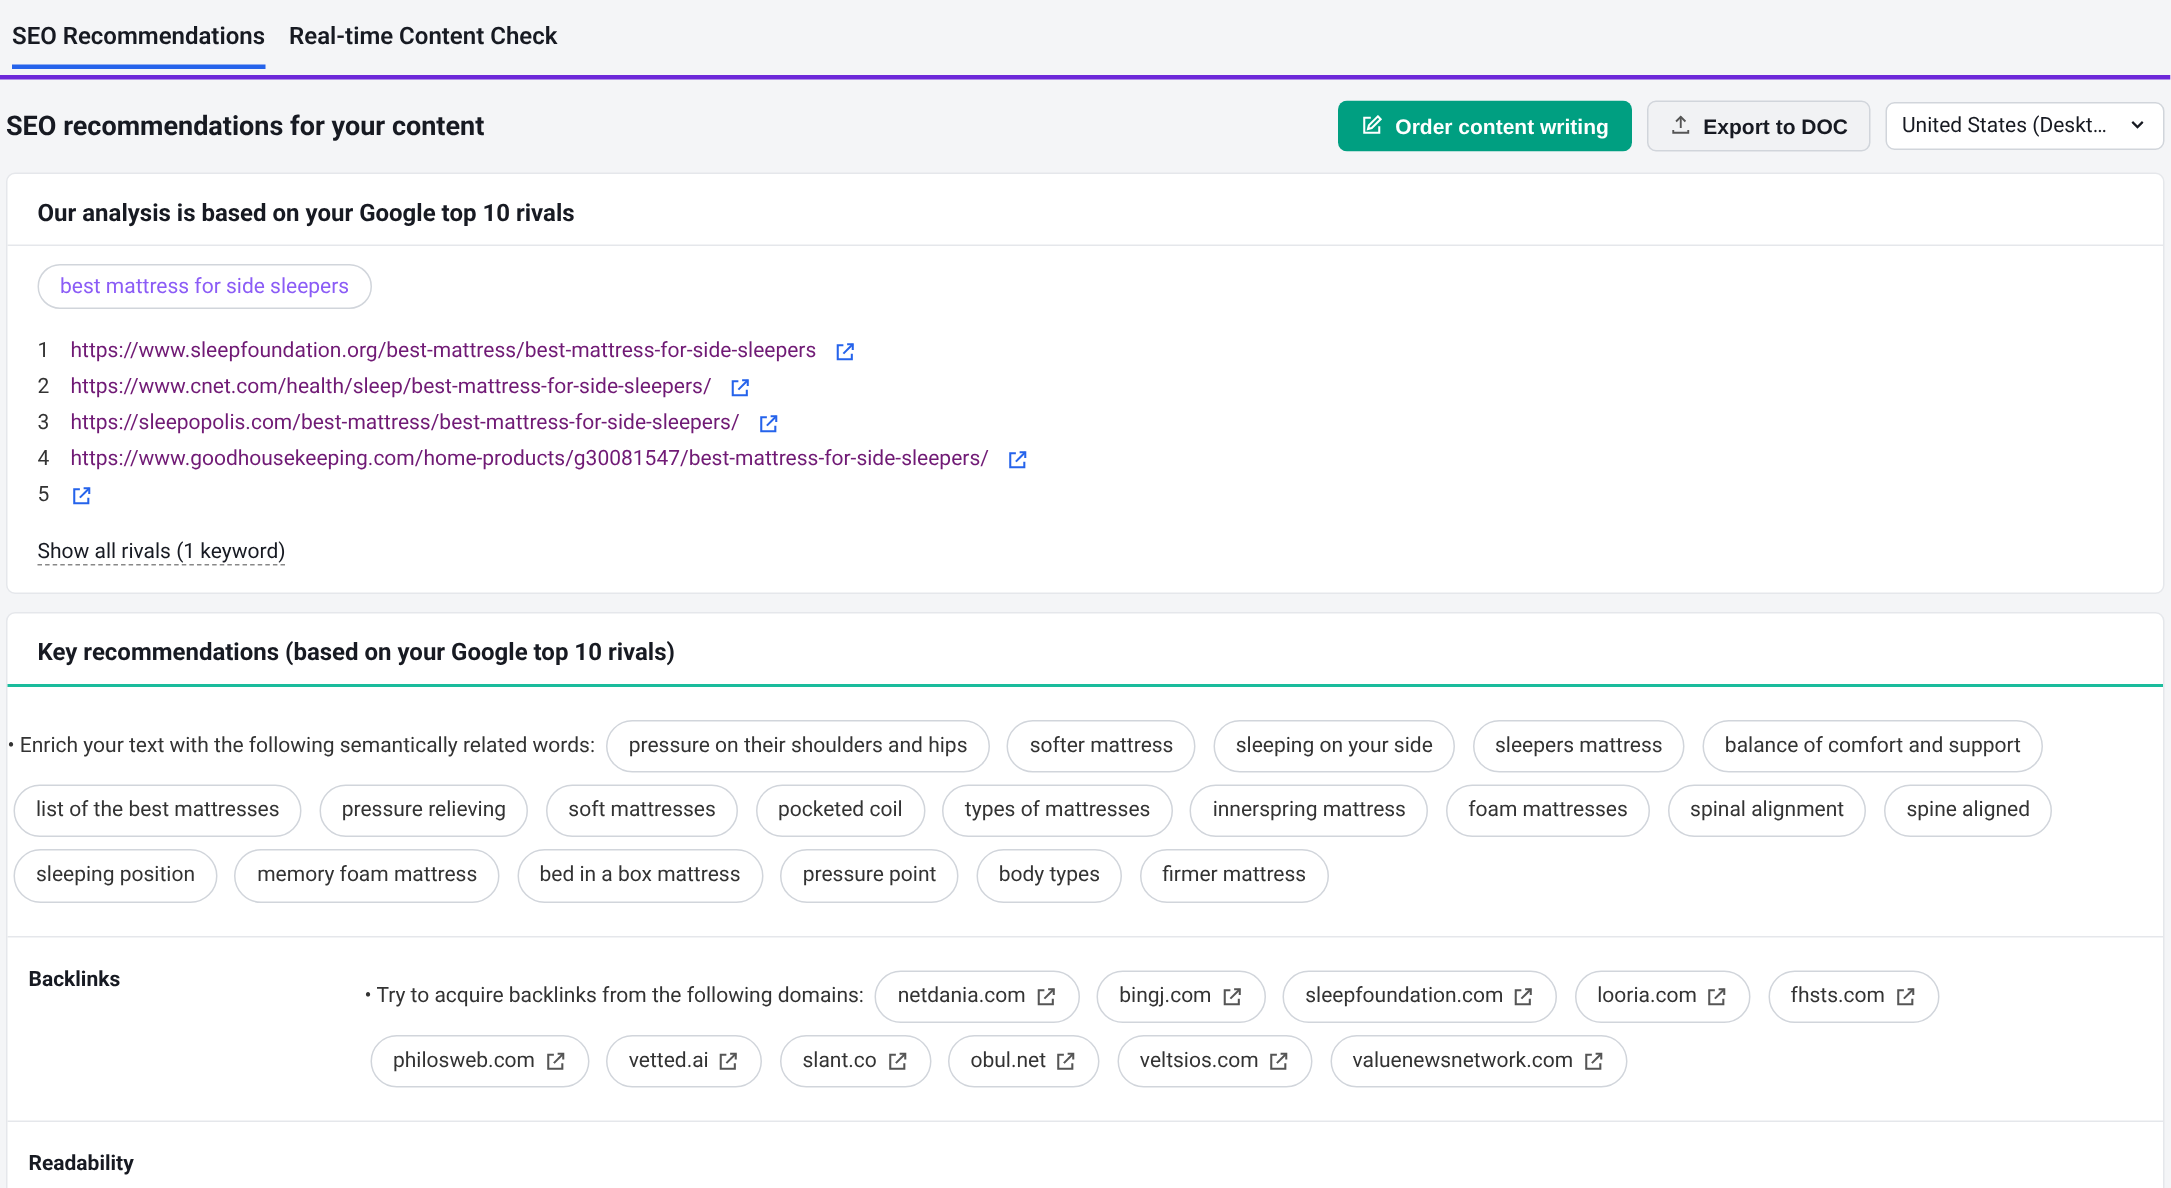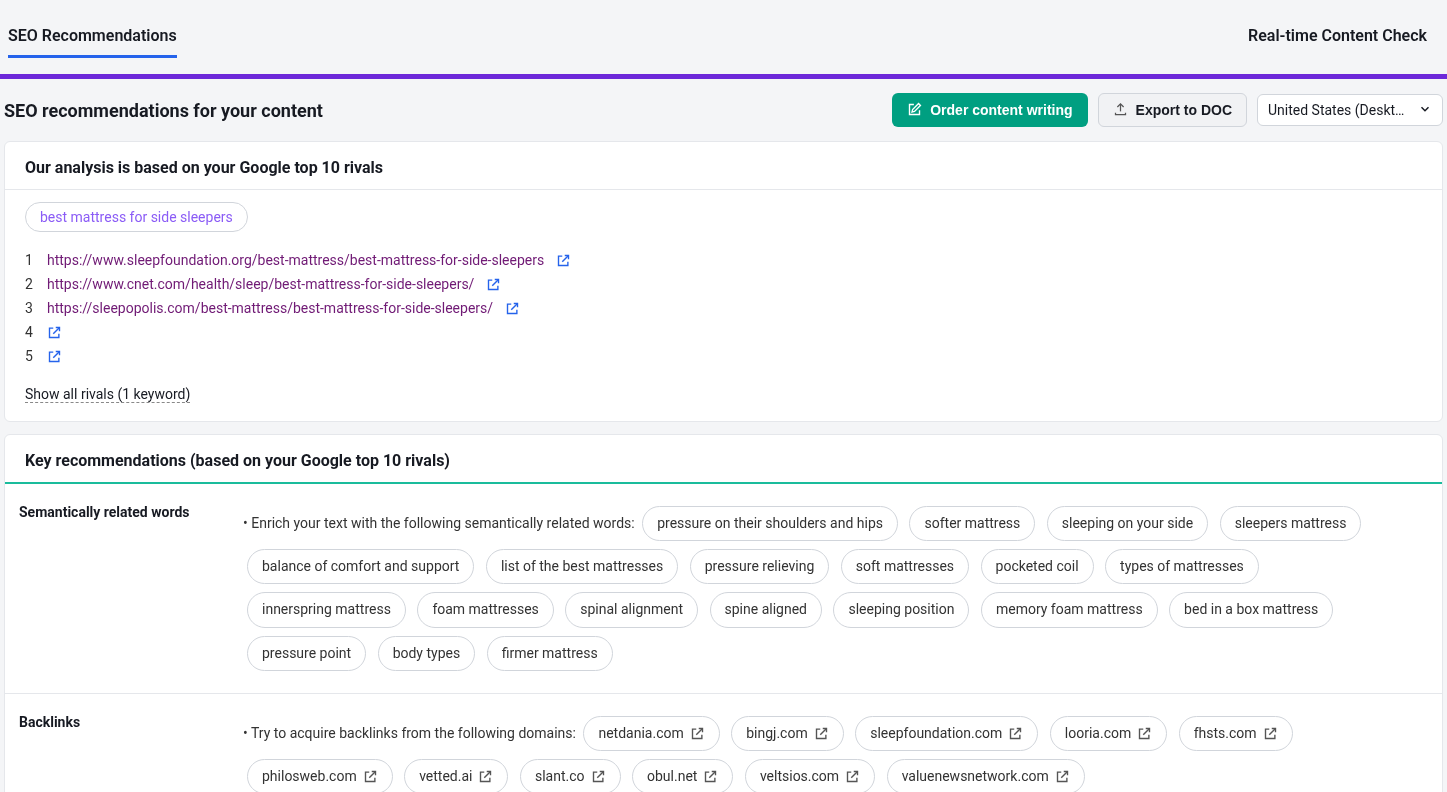--- a/index.html
+++ b/index.html
@@ -1,17 +1,17 @@
 <!DOCTYPE html>
 <html><head>
 <meta charset="utf-8">
 <style>
   * { box-sizing: border-box; margin: 0; padding: 0; }
   body { font-family: -apple-system, BlinkMacSystemFont, "Segoe UI", Roboto, "Helvetica Neue", Arial, sans-serif; font-size: 14px; color: #171a22; background: #f4f5f7; width: 1447px; }
-  .tabs { display: flex; padding: 16px 4px; border-bottom: 5px solid #6d28d9; justify-content: space-between; }
+  .tabs { display: flex; padding: 4px 4px; border-bottom: 3px solid #6d28d9; }
   .tab { padding: 10px 0; margin: 0 16px 0 0; font-size: 16px; font-weight: 600; color: #171a22; cursor: pointer; border-bottom: 3px solid transparent; }
   .tab:first-child { margin-left: 4px; }
   .tab.active { border-bottom-color: #2563eb; }
   .header-row { display: flex; align-items: center; justify-content: space-between; padding: 14px 4px 14px 4px; }
   .page-title { font-size: 18px; font-weight: 700; }
   .header-actions { display: flex; gap: 10px; align-items: center; }
   .btn { display: inline-flex; gap: 8px; padding: 8px 14px; border-radius: 6px; font-size: 14px; font-weight: 600; cursor: pointer; border: 1px solid transparent; white-space: nowrap; }
   .btn-green { background: #009f81; color: #fff; }
   .btn-gray { background: #f1f2f4; color: #171a22; border: 1px solid #d1d5db; }
   .select { display: inline-flex; align-items: flex-start; justify-content: space-between; gap: 8px; padding: 7px 10px; border: 1px solid #d1d5db; background: #fff; border-radius: 6px; font-size: 14px; min-width: 186px; cursor: pointer; }
@@ -104,20 +104,21 @@
         <span style="display:inline-flex;">
           <svg class="svg-icon ext-icon" viewBox="0 0 24 24" fill="none" stroke="currentColor" stroke-width="2.2">
             <path d="M14 4h6v6"></path>
             <path d="M20 4L10 14"></path>
             <path d="M19 14v6H4V5h6"></path>
           </svg>
         </span>
       </div>
       <div class="rival-row">
         <span class="rival-num">4</span>
+        <a class="rival-url">https://www.goodhousekeeping.com/home-products/g30081547/best-mattress-for-side-sleepers/</a>
         <span style="display:inline-flex;">
           <svg class="svg-icon ext-icon" viewBox="0 0 24 24" fill="none" stroke="currentColor" stroke-width="2.2">
             <path d="M14 4h6v6"></path>
             <path d="M20 4L10 14"></path>
             <path d="M19 14v6H4V5h6"></path>
           </svg>
         </span>
       </div>
       <div class="rival-row">
         <span class="rival-num">5</span>
@@ -130,21 +131,20 @@
         </span>
       </div>
     </div>
   <span class="show-all">Show all rivals (1 keyword)</span>
 </div>
 
 <div class="panel key-recs" style="position:relative;">
   <div class="panel-h">Key recommendations (based on your Google top 10 rivals)</div>
 
   <div class="rec-row">
-    <div class="rec-label">Semantically related words</div>
     <div class="rec-content">
       <span class="lead">• Enrich your text with the following semantically related words:</span>
       <span class="pill-wrap" id="semantic-pills"> <span class="pill">pressure on their shoulders and hips</span> <span class="pill">softer mattress</span> <span class="pill">sleeping on your side</span> <span class="pill">sleepers mattress</span> <span class="pill">balance of comfort and support</span> <span class="pill">list of the best mattresses</span> <span class="pill">pressure relieving</span> <span class="pill">soft mattresses</span> <span class="pill">pocketed coil</span> <span class="pill">types of mattresses</span> <span class="pill">innerspring mattress</span> <span class="pill">foam mattresses</span> <span class="pill">spinal alignment</span> <span class="pill">spine aligned</span> <span class="pill">sleeping position</span> <span class="pill">memory foam mattress</span> <span class="pill">bed in a box mattress</span> <span class="pill">pressure point</span> <span class="pill">body types</span> <span class="pill">firmer mattress</span></span>
     </div>
   </div>
 
   <div class="rec-row">
     <div class="rec-label">Backlinks</div>
     <div class="rec-content">
       <span class="lead">• Try to acquire backlinks from the following domains:</span>

